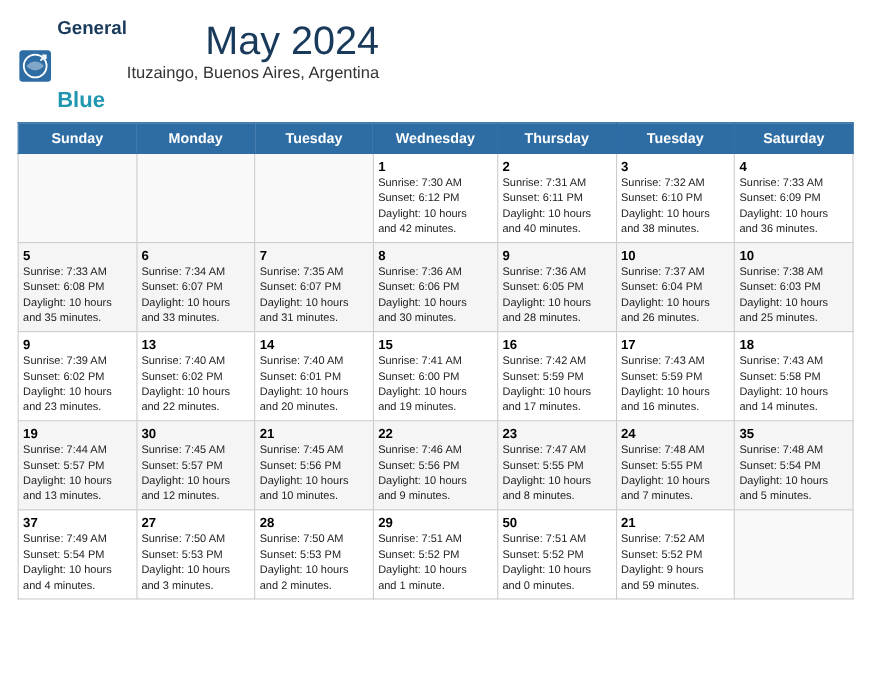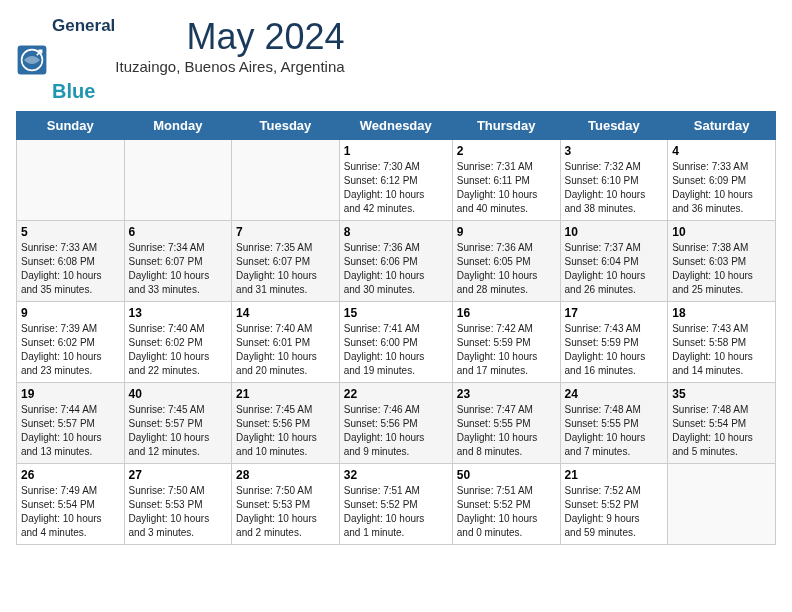--- a/index.html
+++ b/index.html
@@ -194,21 +194,21 @@
           <div class="day-num">18</div>
           <div class="day-info">Sunrise: 7:43 AM<br>Sunset: 5:58 PM<br>Daylight: 10 hours<br>and 14 minutes.</div>
         </td>
       </tr>
       <tr>
         <td>
           <div class="day-num">19</div>
           <div class="day-info">Sunrise: 7:44 AM<br>Sunset: 5:57 PM<br>Daylight: 10 hours<br>and 13 minutes.</div>
         </td>
         <td>
-          <div class="day-num">40</div>
+          <div class="day-num">30</div>
           <div class="day-info">Sunrise: 7:45 AM<br>Sunset: 5:57 PM<br>Daylight: 10 hours<br>and 12 minutes.</div>
         </td>
         <td>
           <div class="day-num">21</div>
           <div class="day-info">Sunrise: 7:45 AM<br>Sunset: 5:56 PM<br>Daylight: 10 hours<br>and 10 minutes.</div>
         </td>
         <td>
           <div class="day-num">22</div>
           <div class="day-info">Sunrise: 7:46 AM<br>Sunset: 5:56 PM<br>Daylight: 10 hours<br>and 9 minutes.</div>
         </td>
@@ -220,33 +220,33 @@
           <div class="day-num">24</div>
           <div class="day-info">Sunrise: 7:48 AM<br>Sunset: 5:55 PM<br>Daylight: 10 hours<br>and 7 minutes.</div>
         </td>
         <td>
           <div class="day-num">35</div>
           <div class="day-info">Sunrise: 7:48 AM<br>Sunset: 5:54 PM<br>Daylight: 10 hours<br>and 5 minutes.</div>
         </td>
       </tr>
       <tr>
         <td>
-          <div class="day-num">26</div>
+          <div class="day-num">37</div>
           <div class="day-info">Sunrise: 7:49 AM<br>Sunset: 5:54 PM<br>Daylight: 10 hours<br>and 4 minutes.</div>
         </td>
         <td>
           <div class="day-num">27</div>
           <div class="day-info">Sunrise: 7:50 AM<br>Sunset: 5:53 PM<br>Daylight: 10 hours<br>and 3 minutes.</div>
         </td>
         <td>
           <div class="day-num">28</div>
           <div class="day-info">Sunrise: 7:50 AM<br>Sunset: 5:53 PM<br>Daylight: 10 hours<br>and 2 minutes.</div>
         </td>
         <td>
-          <div class="day-num">32</div>
+          <div class="day-num">29</div>
           <div class="day-info">Sunrise: 7:51 AM<br>Sunset: 5:52 PM<br>Daylight: 10 hours<br>and 1 minute.</div>
         </td>
         <td>
           <div class="day-num">50</div>
           <div class="day-info">Sunrise: 7:51 AM<br>Sunset: 5:52 PM<br>Daylight: 10 hours<br>and 0 minutes.</div>
         </td>
         <td>
           <div class="day-num">21</div>
           <div class="day-info">Sunrise: 7:52 AM<br>Sunset: 5:52 PM<br>Daylight: 9 hours<br>and 59 minutes.</div>
         </td>

